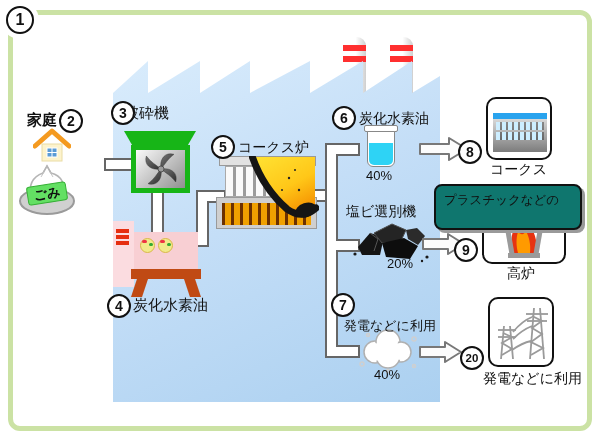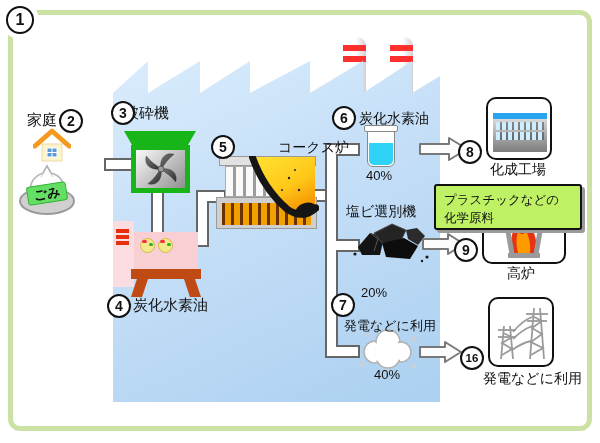--- a/index.html
+++ b/index.html
@@ -11,22 +11,22 @@
       display:flex;align-items:center;justify-content:center;font-weight:bold;font-size:14px;z-index:30;}
   .jp{white-space:nowrap;z-index:25;font-size:14px;}
   .pipe{background:#fff;border:2px solid #666;z-index:5;}
   .factory{left:113px;top:61px;width:327px;height:341px;z-index:1;
       background:linear-gradient(155deg,#d9ecfc 0%,#c4def7 45%,#abd0f0 100%);
       clip-path:polygon(0px 32px,35px 0px,35px 32px,87px 0px,87px 32px,137px 0px,137px 32px,197px 0px,197px 32px,250px 0px,250px 32px,299px 0px,299px 32px,327px 15px,327px 341px,0px 341px);}
   .chimney{width:23px;height:57px;background:linear-gradient(90deg,#ffffff 55%,#cfcfcf);
       border-radius:9px 9px 0 0;z-index:0;}
   .chimney .stripe{position:absolute;left:0;right:0;height:6px;background:#ff2f2f;}
   .iconbox{border:2px solid #111;border-radius:10px;background:#fff;z-index:20;}
-  .bubble{left:434px;top:184px;width:148px;height:46px;border:2px solid #111;border-radius:3px;
-      background:#bef264;box-shadow:3px 3px 0 #9a9a9a;z-index:40;padding:5px 8px;font-size:12.5px;line-height:1.45;}
+  .bubble{left:434px;top:184px;width:148px;height:46px;border:2px solid #111;border-radius:8px;
+      background:#0f766e;box-shadow:3px 3px 0 #9a9a9a;z-index:40;padding:5px 8px;font-size:12.5px;line-height:1.45;}
   .pct{font-size:13px;z-index:25;}
   svg{display:block;}
 </style>
 </head>
 <body>
 
 <div class="abs frame"></div>
 <div class="abs circle-num" style="left:6px;top:6px;width:28px;height:28px;font-size:16px;box-shadow:0 0 0 5px #fff;">
   <span>1</span>
 </div>
@@ -35,21 +35,21 @@
   <span class="stripe" style="top:8px;"></span>
   <span class="stripe" style="top:19px;"></span>
 </div>
 <div class="abs chimney" style="left:390px;top:37px;">
   <span class="stripe" style="top:8px;"></span>
   <span class="stripe" style="top:19px;"></span>
 </div>
 
 <div class="abs factory"></div>
 
-<div class="abs jp" style="left:27px;top:111px;font-size:15px;">家庭</div>
+<div class="abs jp" style="left:27px;top:111px;font-size:15px;font-weight:bold;">家庭</div>
 <div class="abs circle-num" style="left:59px;top:109px;">
   <span>2</span>
 </div>
 <div class="abs" style="left:33px;top:127px;z-index:10;">
   <svg width="38" height="38" viewBox="0 0 38 38">
     <rect x="9" y="17" width="20" height="17" fill="#fdf3cd" stroke="#e9dca4" stroke-width="1"></rect>
     <polyline points="2,19 19,4 36,19" fill="none" stroke="#f49a20" stroke-width="5" stroke-linecap="round" stroke-linejoin="round"></polyline>
     <rect x="14" y="21" width="10" height="9" fill="#5b9bd5" stroke="#fff" stroke-width="1"></rect>
     <line x1="19" y1="21" x2="19" y2="30" stroke="#fff" stroke-width="1"></line>
     <line x1="14" y1="25.5" x2="24" y2="25.5" stroke="#fff" stroke-width="1"></line>
@@ -123,21 +123,21 @@
 <div class="abs" style="left:184px;top:279px;width:17px;height:18px;background:#c04a14;z-index:10;
      clip-path:polygon(0 0,65% 0,100% 100%,35% 100%);"></div>
 <div class="abs circle-num" style="left:107px;top:294px;">
   <span>4</span>
 </div>
 <div class="abs jp" style="left:133px;top:296px;font-size:15px;">炭化水素油</div>
 
 <div class="abs circle-num" style="left:211px;top:135px;">
   <span>5</span>
 </div>
-<div class="abs jp" style="left:238px;top:139px;margin-left:40px;">コークス炉</div>
+<div class="abs jp" style="left:238px;top:139px;">コークス炉</div>
 <div class="abs" style="left:219px;top:156px;width:97px;height:10px;background:#e2e2e2;border:1px solid #999;z-index:10;"></div>
 <div class="abs" style="left:225px;top:166px;width:86px;height:31px;border:1px solid #aaa;z-index:10;
      background:repeating-linear-gradient(90deg,#fafafa 0 7px,#9c9c9c 7px 10px);"></div>
 <div class="abs" style="left:216px;top:197px;width:101px;height:32px;background:#cfcfcf;border:1px solid #9a9a9a;z-index:11;">
   <span class="abs" style="left:5px;top:5px;width:89px;height:22px;
         background:repeating-linear-gradient(90deg,#6b3000 0 3px,#f0a000 3px 9px);"></span>
 </div>
 <div class="abs" style="left:249px;top:156px;z-index:12;">
   <svg width="70" height="68" viewBox="0 0 70 68">
     <defs>
@@ -175,41 +175,40 @@
 <div class="abs circle-num" style="left:458px;top:140px;">
   <span>8</span>
 </div>
 <div class="abs iconbox" style="left:486px;top:97px;width:66px;height:63px;">
   <span class="abs" style="left:5px;top:14px;width:54px;height:6px;background:#29a3ee;"></span>
   <span class="abs" style="left:5px;top:20px;width:54px;height:33px;background:linear-gradient(#d8d8d8,#7c7c7c);">
     <span class="abs" style="left:3px;top:3px;width:48px;height:8px;background:repeating-linear-gradient(90deg,#cdeeff 0 4px,rgba(0,0,0,0.35) 4px 6px);"></span>
     <span class="abs" style="left:3px;top:13px;width:48px;height:8px;background:repeating-linear-gradient(90deg,#cdeeff 0 4px,rgba(0,0,0,0.35) 4px 6px);"></span>
   </span>
 </div>
-<div class="abs jp" style="left:490px;top:161px;">化成工場</div>
+<div class="abs jp" style="left:490px;top:161px;">コークス</div>
 
 <div class="abs bubble">
   <div>プラスチックなどの</div>
-  <div>化学原料</div>
 </div>
 
 <div class="abs jp" style="left:346px;top:203px;">塩ビ選別機</div>
 <div class="abs" style="left:352px;top:217px;z-index:10;">
   <svg width="78" height="50" viewBox="0 0 78 50">
     <polygon points="6,30 18,16 32,20 28,38 10,38" fill="#141414"></polygon>
     <polygon points="22,16 40,7 54,13 48,26 30,26" fill="#242424" stroke="#4d4d4d" stroke-width="1"></polygon>
     <polygon points="30,26 52,21 66,29 58,42 34,40" fill="#0d0d0d"></polygon>
     <polygon points="54,13 65,11 73,19 66,28 56,22" fill="#2b2b2b"></polygon>
     <polyline points="18,16 26,22 22,34" fill="none" stroke="#555" stroke-width="1"></polyline>
     <circle cx="3" cy="37" r="1.6" fill="#1a1a1a"></circle>
       <circle cx="75" cy="40" r="1.6" fill="#1a1a1a"></circle>
     <circle cx="70" cy="44" r="1.2" fill="#1a1a1a"></circle>
   </svg>
 </div>
-<div class="abs pct" style="left:361px;top:256px;margin-top:29px;">20%</div>
+<div class="abs pct" style="left:387px;top:256px;">20%</div>
 
 <div class="abs" style="left:422px;top:232px;z-index:15;">
   <svg width="44" height="24" viewBox="0 0 44 24">
     <polygon points="1,7 26,7 26,2 42,12 26,22 26,17 1,17" fill="#fcfcfc" stroke="#787878" stroke-width="2" stroke-linejoin="round"></polygon>
   </svg>
 </div>
 <div class="abs circle-num" style="left:454px;top:238px;">
   <span>9</span>
 </div>
 <div class="abs iconbox" style="left:482px;top:212px;width:84px;height:52px;">
@@ -251,21 +250,21 @@
   </svg>
 </div>
 <div class="abs pct" style="left:374px;top:367px;">40%</div>
 
 <div class="abs" style="left:419px;top:340px;z-index:15;">
   <svg width="44" height="24" viewBox="0 0 44 24">
     <polygon points="1,7 26,7 26,2 42,12 26,22 26,17 1,17" fill="#fcfcfc" stroke="#787878" stroke-width="2" stroke-linejoin="round"></polygon>
   </svg>
 </div>
 <div class="abs circle-num" style="left:460px;top:346px;font-size:11.5px;">
-  <span>16</span>
+  <span>20</span>
 </div>
 <div class="abs iconbox" style="left:488px;top:297px;width:66px;height:70px;">
   <svg width="62" height="66" viewBox="0 0 62 62" style="margin:1px auto;">
     <g stroke="#9a9a9a" stroke-width="1.8" fill="none">
       <line x1="44" y1="6" x2="40" y2="57"></line>
         <line x1="50" y1="6" x2="54" y2="57"></line>
       <polyline points="42,14 52,19 42,26 52,32 41,40 53,46 41,53"></polyline>
       <line x1="36" y1="12" x2="58" y2="12"></line>
         <line x1="37" y1="19" x2="57" y2="19"></line>
       <line x1="14" y1="24" x2="11" y2="57"></line>

